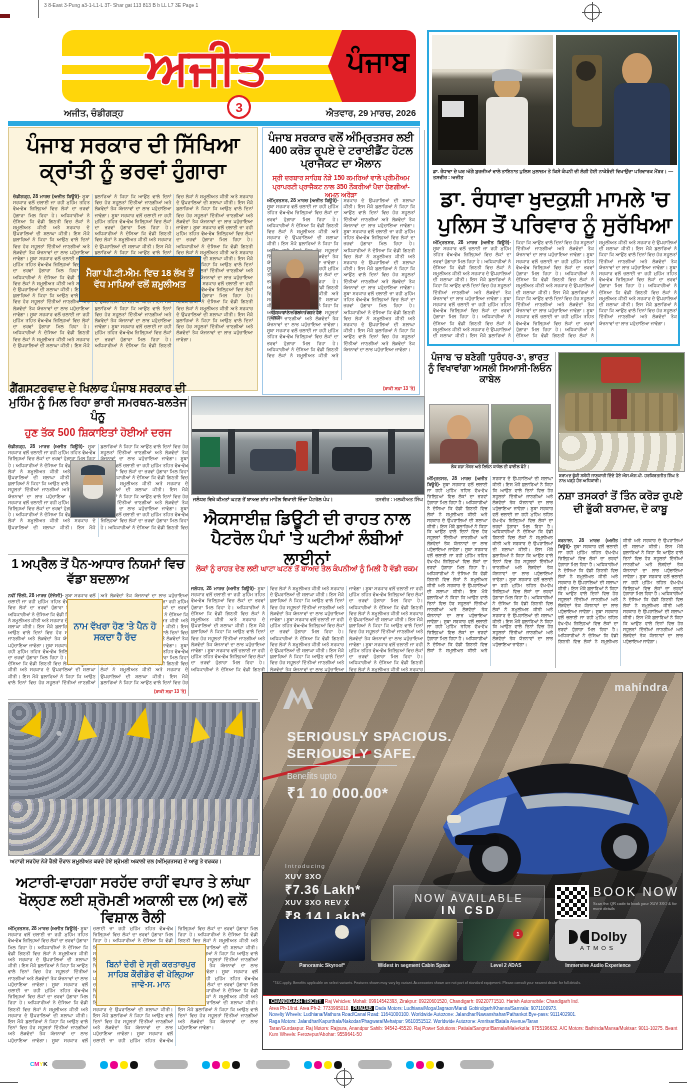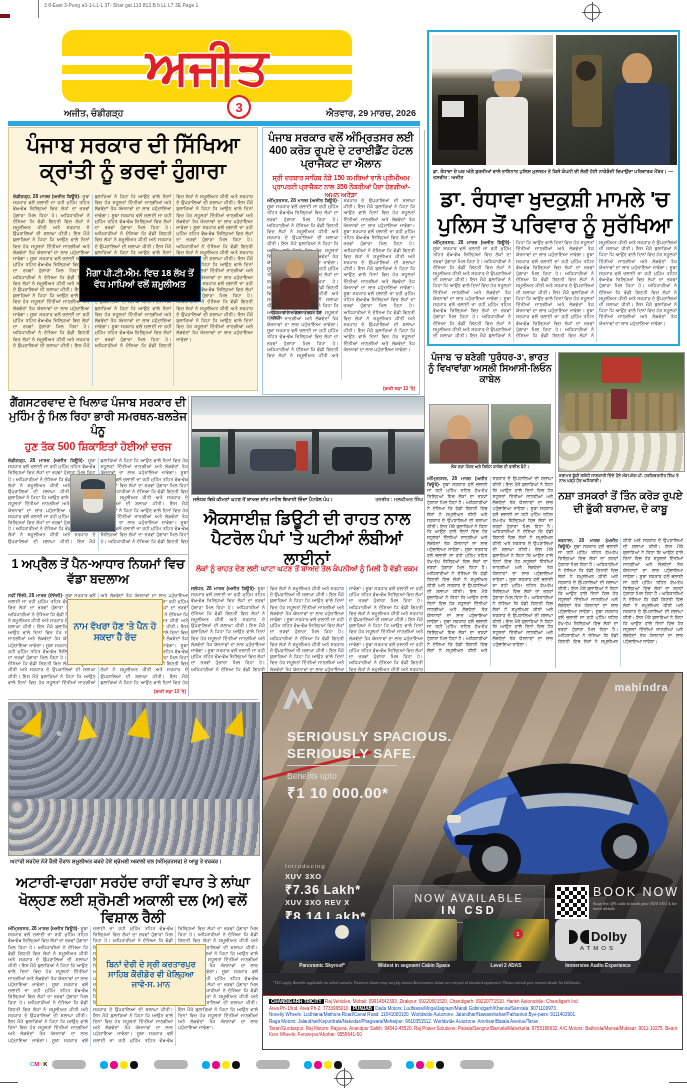--- a/index.html
+++ b/index.html
@@ -41,20 +41,24 @@
   <div class="abs" style="left:38px;top:0;width:1px;height:18px;background:#777;"></div>
   <div class="abs" style="left:0;top:14px;width:10px;height:4px;background:#7a1518;"></div>
   <div class="crosshair" style="left:584px;top:4px;"></div>
 
   <div class="abs" style="left:62px;top:30px;width:290px;height:72px;background:#ffd60a;border-radius:12px;overflow:hidden;">
     <div class="abs" style="left:0;top:26px;width:100%;height:9px;background:#fff;"></div>
     <div class="abs" style="left:0;top:44px;width:100%;height:6px;background:#fff;"></div>
     <div class="abs" style="left:0;top:8px;width:100%;text-align:center;font-size:50px;font-weight:bold;color:#e01f26;
          text-shadow:1px 1px 0 #fff,-1px -1px 0 #fff,1px -1px 0 #fff,-1px 1px 0 #fff;">ਅਜੀਤ</div>
   </div>
+  <div class="abs" style="left:328px;top:30px;width:88px;height:72px;background:#e01f26;border-radius:0 10px 10px 0;
+       clip-path:polygon(16% 0,100% 0,100% 100%,16% 100%,0 50%);">
+    <div class="abs" style="left:12px;top:16px;width:76px;text-align:center;font-size:28px;font-weight:bold;color:#000;">ਪੰਜਾਬ</div>
+  </div>
   <div class="abs" style="left:227px;top:95px;width:20px;height:20px;border:2px solid #e01f26;border-radius:50%;background:#fff;
        display:flex;align-items:center;justify-content:center;font-size:13px;font-weight:bold;color:#e01f26;z-index:5;">3</div>
   <div class="abs" style="left:64px;top:108px;font-size:9px;font-weight:bold;color:#222;">ਅਜੀਤ, ਚੰਡੀਗੜ੍ਹ</div>
   <div class="abs" style="left:282px;top:108px;width:134px;text-align:right;font-size:9px;font-weight:bold;color:#222;">ਐਤਵਾਰ, 29 ਮਾਰਚ, 2026</div>
   <div class="abs rule-b" style="left:8px;top:121px;width:412px;height:5px;"></div>
 
   <div class="abs" style="left:427px;top:30px;width:253px;height:316px;border:2px solid #2aa9e0;box-sizing:border-box;">
     <div class="photo" style="left:3px;top:3px;width:121px;height:130px;
          background:linear-gradient(180deg,#e8e4da 0%,#ded8c8 28%,#6b6658 34%,#3a3930 55%,#22211c 100%);">
       <div class="abs" style="left:0;top:0;width:100%;height:34px;background:linear-gradient(100deg,#f2efe6 60%,#cfc9b8 100%);"></div>
@@ -78,40 +82,40 @@
       <span>ਸੂਬਾ ਸਰਕਾਰ ਵਲੋਂ ਚਲਾਈ ਜਾ ਰਹੀ ਮੁਹਿੰਮ ਤਹਿਤ ਵੱਖ-ਵੱਖ ਜ਼ਿਲ੍ਹਿਆਂ ਵਿਚ ਲੋਕਾਂ ਦਾ ਭਰਵਾਂ ਹੁੰਗਾਰਾ ਮਿਲ ਰਿਹਾ ਹੈ। ਅਧਿਕਾਰੀਆਂ ਨੇ ਦੱਸਿਆ ਕਿ ਵੱਡੀ ਗਿਣਤੀ ਵਿਚ ਲੋਕਾਂ ਨੇ ਸ਼ਮੂਲੀਅਤ ਕੀਤੀ ਅਤੇ ਸਰਕਾਰ ਦੇ ਉਪਰਾਲਿਆਂ ਦੀ ਸ਼ਲਾਘਾ ਕੀਤੀ। ਇਸ ਮੌਕੇ ਬੁਲਾਰਿਆਂ ਨੇ ਕਿਹਾ ਕਿ ਆਉਣ ਵਾਲੇ ਦਿਨਾਂ ਵਿਚ ਹੋਰ ਸਹੂਲਤਾਂ ਦਿੱਤੀਆਂ ਜਾਣਗੀਆਂ ਅਤੇ ਲੋੜਵੰਦਾਂ ਤੱਕ ਯੋਜਨਾਵਾਂ ਦਾ ਲਾਭ ਪਹੁੰਚਾਇਆ ਜਾਵੇਗਾ। ਸੂਬਾ ਸਰਕਾਰ ਵਲੋਂ ਚਲਾਈ ਜਾ ਰਹੀ ਮੁਹਿੰਮ ਤਹਿਤ ਵੱਖ-ਵੱਖ ਜ਼ਿਲ੍ਹਿਆਂ ਵਿਚ ਲੋਕਾਂ ਦਾ ਭਰਵਾਂ ਹੁੰਗਾਰਾ ਮਿਲ ਰਿਹਾ ਹੈ। ਅਧਿਕਾਰੀਆਂ ਨੇ ਦੱਸਿਆ ਕਿ ਵੱਡੀ ਗਿਣਤੀ ਵਿਚ ਲੋਕਾਂ ਨੇ ਸ਼ਮੂਲੀਅਤ ਕੀਤੀ ਅਤੇ ਸਰਕਾਰ ਦੇ ਉਪਰਾਲਿਆਂ ਦੀ ਸ਼ਲਾਘਾ ਕੀਤੀ। ਇਸ ਮੌਕੇ ਬੁਲਾਰਿਆਂ ਨੇ ਕਿਹਾ ਕਿ ਆਉਣ ਵਾਲੇ ਦਿਨਾਂ ਵਿਚ ਹੋਰ ਸਹੂਲਤਾਂ ਦਿੱਤੀਆਂ ਜਾਣਗੀਆਂ ਅਤੇ ਲੋੜਵੰਦਾਂ ਤੱਕ ਯੋਜਨਾਵਾਂ ਦਾ ਲਾਭ ਪਹੁੰਚਾਇਆ ਜਾਵੇਗਾ। ਸੂਬਾ ਸਰਕਾਰ ਵਲੋਂ ਚਲਾਈ ਜਾ ਰਹੀ ਮੁਹਿੰਮ ਤਹਿਤ ਵੱਖ-ਵੱਖ ਜ਼ਿਲ੍ਹਿਆਂ ਵਿਚ ਲੋਕਾਂ ਦਾ ਭਰਵਾਂ ਹੁੰਗਾਰਾ ਮਿਲ ਰਿਹਾ ਹੈ। ਅਧਿਕਾਰੀਆਂ ਨੇ ਦੱਸਿਆ ਕਿ ਵੱਡੀ ਗਿਣਤੀ ਵਿਚ ਲੋਕਾਂ ਨੇ ਸ਼ਮੂਲੀਅਤ ਕੀਤੀ ਅਤੇ ਸਰਕਾਰ ਦੇ ਉਪਰਾਲਿਆਂ ਦੀ ਸ਼ਲਾਘਾ ਕੀਤੀ। ਇਸ ਮੌਕੇ ਬੁਲਾਰਿਆਂ ਨੇ ਕਿਹਾ ਕਿ ਆਉਣ ਵਾਲੇ ਦਿਨਾਂ ਵਿਚ ਹੋਰ ਸਹੂਲਤਾਂ ਦਿੱਤੀਆਂ ਜਾਣਗੀਆਂ ਅਤੇ ਲੋੜਵੰਦਾਂ ਤੱਕ ਯੋਜਨਾਵਾਂ ਦਾ ਲਾਭ ਪਹੁੰਚਾਇਆ ਜਾਵੇਗਾ। ਸੂਬਾ ਸਰਕਾਰ ਵਲੋਂ ਚਲਾਈ ਜਾ ਰਹੀ ਮੁਹਿੰਮ ਤਹਿਤ ਵੱਖ-ਵੱਖ ਜ਼ਿਲ੍ਹਿਆਂ ਵਿਚ ਲੋਕਾਂ ਦਾ ਭਰਵਾਂ ਹੁੰਗਾਰਾ ਮਿਲ ਰਿਹਾ ਹੈ। ਅਧਿਕਾਰੀਆਂ ਨੇ ਦੱਸਿਆ ਕਿ ਵੱਡੀ ਗਿਣਤੀ ਵਿਚ ਲੋਕਾਂ ਨੇ ਸ਼ਮੂਲੀਅਤ ਕੀਤੀ ਅਤੇ ਸਰਕਾਰ ਦੇ ਉਪਰਾਲਿਆਂ ਦੀ ਸ਼ਲਾਘਾ ਕੀਤੀ। ਇਸ ਮੌਕੇ ਬੁਲਾਰਿਆਂ ਨੇ ਕਿਹਾ ਕਿ ਆਉਣ ਵਾਲੇ ਦਿਨਾਂ ਵਿਚ ਹੋਰ ਸਹੂਲਤਾਂ ਦਿੱਤੀਆਂ ਜਾਣਗੀਆਂ ਅਤੇ ਲੋੜਵੰਦਾਂ ਤੱਕ ਯੋਜਨਾਵਾਂ ਦਾ ਲਾਭ ਪਹੁੰਚਾਇਆ ਜਾਵੇਗਾ। ਸੂਬਾ ਸਰਕਾਰ ਵਲੋਂ ਚਲਾਈ ਜਾ ਰਹੀ ਮੁਹਿੰਮ ਤਹਿਤ ਵੱਖ-ਵੱਖ ਜ਼ਿਲ੍ਹਿਆਂ ਵਿਚ ਲੋਕਾਂ ਦਾ ਭਰਵਾਂ ਹੁੰਗਾਰਾ ਮਿਲ ਰਿਹਾ ਹੈ। ਅਧਿਕਾਰੀਆਂ ਨੇ ਦੱਸਿਆ ਕਿ ਵੱਡੀ ਗਿਣਤੀ ਵਿਚ ਲੋਕਾਂ ਨੇ ਸ਼ਮੂਲੀਅਤ ਕੀਤੀ ਅਤੇ ਸਰਕਾਰ ਦੇ ਉਪਰਾਲਿਆਂ ਦੀ ਸ਼ਲਾਘਾ ਕੀਤੀ। ਇਸ ਮੌਕੇ ਬੁਲਾਰਿਆਂ ਨੇ ਕਿਹਾ ਕਿ ਆਉਣ ਵਾਲੇ ਦਿਨਾਂ ਵਿਚ ਹੋਰ ਸਹੂਲਤਾਂ ਦਿੱਤੀਆਂ ਜਾਣਗੀਆਂ ਅਤੇ ਲੋੜਵੰਦਾਂ ਤੱਕ ਯੋਜਨਾਵਾਂ ਦਾ ਲਾਭ ਪਹੁੰਚਾਇਆ ਜਾਵੇਗਾ।</span>
     </div>
   </div>
 
   <div class="abs" style="left:8px;top:127px;width:250px;height:264px;background:#fcf4dd;border:1px solid #ddc98f;box-sizing:border-box;">
     <div class="abs hl" style="left:3px;top:4px;width:242px;font-size:21.5px;">ਪੰਜਾਬ ਸਰਕਾਰ ਦੀ ਸਿੱਖਿਆ ਕ੍ਰਾਂਤੀ ਨੂੰ ਭਰਵਾਂ ਹੁੰਗਾਰਾ</div>
     <div class="abs bt" style="left:4px;top:66px;width:240px;height:192px;column-count:3;">
       <span class="dl">ਚੰਡੀਗੜ੍ਹ, 28 ਮਾਰਚ (ਅਜੀਤ ਬਿਊਰੋ)-</span>
       <span>ਸੂਬਾ ਸਰਕਾਰ ਵਲੋਂ ਚਲਾਈ ਜਾ ਰਹੀ ਮੁਹਿੰਮ ਤਹਿਤ ਵੱਖ-ਵੱਖ ਜ਼ਿਲ੍ਹਿਆਂ ਵਿਚ ਲੋਕਾਂ ਦਾ ਭਰਵਾਂ ਹੁੰਗਾਰਾ ਮਿਲ ਰਿਹਾ ਹੈ। ਅਧਿਕਾਰੀਆਂ ਨੇ ਦੱਸਿਆ ਕਿ ਵੱਡੀ ਗਿਣਤੀ ਵਿਚ ਲੋਕਾਂ ਨੇ ਸ਼ਮੂਲੀਅਤ ਕੀਤੀ ਅਤੇ ਸਰਕਾਰ ਦੇ ਉਪਰਾਲਿਆਂ ਦੀ ਸ਼ਲਾਘਾ ਕੀਤੀ। ਇਸ ਮੌਕੇ ਬੁਲਾਰਿਆਂ ਨੇ ਕਿਹਾ ਕਿ ਆਉਣ ਵਾਲੇ ਦਿਨਾਂ ਵਿਚ ਹੋਰ ਸਹੂਲਤਾਂ ਦਿੱਤੀਆਂ ਜਾਣਗੀਆਂ ਅਤੇ ਲੋੜਵੰਦਾਂ ਤੱਕ ਯੋਜਨਾਵਾਂ ਦਾ ਲਾਭ ਪਹੁੰਚਾਇਆ ਜਾਵੇਗਾ। ਸੂਬਾ ਸਰਕਾਰ ਵਲੋਂ ਚਲਾਈ ਜਾ ਰਹੀ ਮੁਹਿੰਮ ਤਹਿਤ ਵੱਖ-ਵੱਖ ਜ਼ਿਲ੍ਹਿਆਂ ਵਿਚ ਲੋਕਾਂ ਦਾ ਭਰਵਾਂ ਹੁੰਗਾਰਾ ਮਿਲ ਰਿਹਾ ਹੈ। ਅਧਿਕਾਰੀਆਂ ਨੇ ਦੱਸਿਆ ਕਿ ਵੱਡੀ ਗਿਣਤੀ ਵਿਚ ਲੋਕਾਂ ਨੇ ਸ਼ਮੂਲੀਅਤ ਕੀਤੀ ਅਤੇ ਸਰਕਾਰ ਦੇ ਉਪਰਾਲਿਆਂ ਦੀ ਸ਼ਲਾਘਾ ਕੀਤੀ। ਇਸ ਮੌਕੇ ਬੁਲਾਰਿਆਂ ਨੇ ਕਿਹਾ ਕਿ ਆਉਣ ਵਾਲੇ ਦਿਨਾਂ ਵਿਚ ਹੋਰ ਸਹੂਲਤਾਂ ਦਿੱਤੀਆਂ ਜਾਣਗੀਆਂ ਅਤੇ ਲੋੜਵੰਦਾਂ ਤੱਕ ਯੋਜਨਾਵਾਂ ਦਾ ਲਾਭ ਪਹੁੰਚਾਇਆ ਜਾਵੇਗਾ। ਸੂਬਾ ਸਰਕਾਰ ਵਲੋਂ ਚਲਾਈ ਜਾ ਰਹੀ ਮੁਹਿੰਮ ਤਹਿਤ ਵੱਖ-ਵੱਖ ਜ਼ਿਲ੍ਹਿਆਂ ਵਿਚ ਲੋਕਾਂ ਦਾ ਭਰਵਾਂ ਹੁੰਗਾਰਾ ਮਿਲ ਰਿਹਾ ਹੈ। ਅਧਿਕਾਰੀਆਂ ਨੇ ਦੱਸਿਆ ਕਿ ਵੱਡੀ ਗਿਣਤੀ ਵਿਚ ਲੋਕਾਂ ਨੇ ਸ਼ਮੂਲੀਅਤ ਕੀਤੀ ਅਤੇ ਸਰਕਾਰ ਦੇ ਉਪਰਾਲਿਆਂ ਦੀ ਸ਼ਲਾਘਾ ਕੀਤੀ। ਇਸ ਮੌਕੇ ਬੁਲਾਰਿਆਂ ਨੇ ਕਿਹਾ ਕਿ ਆਉਣ ਵਾਲੇ ਦਿਨਾਂ ਵਿਚ ਹੋਰ ਸਹੂਲਤਾਂ ਦਿੱਤੀਆਂ ਜਾਣਗੀਆਂ ਅਤੇ ਲੋੜਵੰਦਾਂ ਤੱਕ ਯੋਜਨਾਵਾਂ ਦਾ ਲਾਭ ਪਹੁੰਚਾਇਆ ਜਾਵੇਗਾ। ਸੂਬਾ ਸਰਕਾਰ ਵਲੋਂ ਚਲਾਈ ਜਾ ਰਹੀ ਮੁਹਿੰਮ ਤਹਿਤ ਵੱਖ-ਵੱਖ ਜ਼ਿਲ੍ਹਿਆਂ ਵਿਚ ਲੋਕਾਂ ਦਾ ਭਰਵਾਂ ਹੁੰਗਾਰਾ ਮਿਲ ਰਿਹਾ ਹੈ। ਅਧਿਕਾਰੀਆਂ ਨੇ ਦੱਸਿਆ ਕਿ ਵੱਡੀ ਗਿਣਤੀ ਵਿਚ ਲੋਕਾਂ ਨੇ ਸ਼ਮੂਲੀਅਤ ਕੀਤੀ ਅਤੇ ਸਰਕਾਰ ਦੇ ਉਪਰਾਲਿਆਂ ਦੀ ਸ਼ਲਾਘਾ ਕੀਤੀ। ਇਸ ਮੌਕੇ ਬੁਲਾਰਿਆਂ ਨੇ ਕਿਹਾ ਕਿ ਆਉਣ ਵਾਲੇ ਦਿਨਾਂ ਵਿਚ ਹੋਰ ਸਹੂਲਤਾਂ ਦਿੱਤੀਆਂ ਜਾਣਗੀਆਂ ਅਤੇ ਲੋੜਵੰਦਾਂ ਤੱਕ ਯੋਜਨਾਵਾਂ ਦਾ ਲਾਭ ਪਹੁੰਚਾਇਆ ਜਾਵੇਗਾ। ਸੂਬਾ ਸਰਕਾਰ ਵਲੋਂ ਚਲਾਈ ਜਾ ਰਹੀ ਮੁਹਿੰਮ ਤਹਿਤ ਵੱਖ-ਵੱਖ ਜ਼ਿਲ੍ਹਿਆਂ ਵਿਚ ਲੋਕਾਂ ਦਾ ਭਰਵਾਂ ਹੁੰਗਾਰਾ ਮਿਲ ਰਿਹਾ ਹੈ। ਅਧਿਕਾਰੀਆਂ ਨੇ ਦੱਸਿਆ ਕਿ ਵੱਡੀ ਗਿਣਤੀ ਵਿਚ ਲੋਕਾਂ ਨੇ ਸ਼ਮੂਲੀਅਤ ਕੀਤੀ ਅਤੇ ਸਰਕਾਰ ਦੇ ਉਪਰਾਲਿਆਂ ਦੀ ਸ਼ਲਾਘਾ ਕੀਤੀ। ਇਸ ਮੌਕੇ ਬੁਲਾਰਿਆਂ ਨੇ ਕਿਹਾ ਕਿ ਆਉਣ ਵਾਲੇ ਦਿਨਾਂ ਵਿਚ ਹੋਰ ਸਹੂਲਤਾਂ ਦਿੱਤੀਆਂ ਜਾਣਗੀਆਂ ਅਤੇ ਲੋੜਵੰਦਾਂ ਤੱਕ ਯੋਜਨਾਵਾਂ ਦਾ ਲਾਭ ਪਹੁੰਚਾਇਆ ਜਾਵੇਗਾ। ਸੂਬਾ ਸਰਕਾਰ ਵਲੋਂ ਚਲਾਈ ਜਾ ਰਹੀ ਮੁਹਿੰਮ ਤਹਿਤ ਵੱਖ-ਵੱਖ ਜ਼ਿਲ੍ਹਿਆਂ ਵਿਚ ਲੋਕਾਂ ਦਾ ਭਰਵਾਂ ਹੁੰਗਾਰਾ ਮਿਲ ਰਿਹਾ ਹੈ। ਅਧਿਕਾਰੀਆਂ ਨੇ ਦੱਸਿਆ ਕਿ ਵੱਡੀ ਗਿਣਤੀ ਵਿਚ ਲੋਕਾਂ ਨੇ ਸ਼ਮੂਲੀਅਤ ਕੀਤੀ ਅਤੇ ਸਰਕਾਰ ਦੇ ਉਪਰਾਲਿਆਂ ਦੀ ਸ਼ਲਾਘਾ ਕੀਤੀ। ਇਸ ਮੌਕੇ ਬੁਲਾਰਿਆਂ ਨੇ ਕਿਹਾ ਕਿ ਆਉਣ ਵਾਲੇ ਦਿਨਾਂ ਵਿਚ ਹੋਰ ਸਹੂਲਤਾਂ ਦਿੱਤੀਆਂ ਜਾਣਗੀਆਂ ਅਤੇ ਲੋੜਵੰਦਾਂ ਤੱਕ ਯੋਜਨਾਵਾਂ ਦਾ ਲਾਭ ਪਹੁੰਚਾਇਆ ਜਾਵੇਗਾ। ਸੂਬਾ ਸਰਕਾਰ ਵਲੋਂ ਚਲਾਈ ਜਾ ਰਹੀ ਮੁਹਿੰਮ ਤਹਿਤ ਵੱਖ-ਵੱਖ ਜ਼ਿਲ੍ਹਿਆਂ ਵਿਚ ਲੋਕਾਂ ਦਾ ਭਰਵਾਂ ਹੁੰਗਾਰਾ ਮਿਲ ਰਿਹਾ ਹੈ। ਅਧਿਕਾਰੀਆਂ ਨੇ ਦੱਸਿਆ ਕਿ ਵੱਡੀ ਗਿਣਤੀ ਵਿਚ ਲੋਕਾਂ ਨੇ ਸ਼ਮੂਲੀਅਤ ਕੀਤੀ ਅਤੇ ਸਰਕਾਰ ਦੇ ਉਪਰਾਲਿਆਂ ਦੀ ਸ਼ਲਾਘਾ ਕੀਤੀ। ਇਸ ਮੌਕੇ ਬੁਲਾਰਿਆਂ ਨੇ ਕਿਹਾ ਕਿ ਆਉਣ ਵਾਲੇ ਦਿਨਾਂ ਵਿਚ ਹੋਰ ਸਹੂਲਤਾਂ ਦਿੱਤੀਆਂ ਜਾਣਗੀਆਂ ਅਤੇ ਲੋੜਵੰਦਾਂ ਤੱਕ ਯੋਜਨਾਵਾਂ ਦਾ ਲਾਭ ਪਹੁੰਚਾਇਆ ਜਾਵੇਗਾ। ਸੂਬਾ ਸਰਕਾਰ ਵਲੋਂ ਚਲਾਈ ਜਾ ਰਹੀ ਮੁਹਿੰਮ ਤਹਿਤ ਵੱਖ-ਵੱਖ ਜ਼ਿਲ੍ਹਿਆਂ ਵਿਚ ਲੋਕਾਂ ਦਾ ਭਰਵਾਂ ਹੁੰਗਾਰਾ ਮਿਲ ਰਿਹਾ ਹੈ। ਅਧਿਕਾਰੀਆਂ ਨੇ ਦੱਸਿਆ ਕਿ ਵੱਡੀ ਗਿਣਤੀ ਵਿਚ ਲੋਕਾਂ ਨੇ ਸ਼ਮੂਲੀਅਤ ਕੀਤੀ ਅਤੇ ਸਰਕਾਰ ਦੇ ਉਪਰਾਲਿਆਂ ਦੀ ਸ਼ਲਾਘਾ ਕੀਤੀ। ਇਸ ਮੌਕੇ ਬੁਲਾਰਿਆਂ ਨੇ ਕਿਹਾ ਕਿ ਆਉਣ ਵਾਲੇ ਦਿਨਾਂ ਵਿਚ ਹੋਰ ਸਹੂਲਤਾਂ ਦਿੱਤੀਆਂ ਜਾਣਗੀਆਂ ਅਤੇ ਲੋੜਵੰਦਾਂ ਤੱਕ ਯੋਜਨਾਵਾਂ ਦਾ ਲਾਭ ਪਹੁੰਚਾਇਆ ਜਾਵੇਗਾ।</span>
     </div>
-    <div class="abs" style="left:70px;top:128px;width:122px;height:46px;background:#000000;border:1px solid #1b5d94;color:#fff;
+    <div class="abs" style="left:70px;top:128px;width:122px;height:46px;background:#a16207;border:1px solid #1b5d94;color:#fff;
          font-weight:bold;font-size:9px;text-align:center;display:flex;align-items:center;justify-content:center;line-height:1.25;padding:2px;box-sizing:border-box;">ਮੈਗਾ ਪੀ.ਟੀ.ਐਮ. ਵਿਚ 18 ਲੱਖ ਤੋਂ ਵੱਧ ਮਾਪਿਆਂ ਵਲੋਂ ਸ਼ਮੂਲੀਅਤ</div>
   </div>
 
   <div class="abs" style="left:262px;top:127px;width:158px;height:268px;border:1px solid #9fc8e8;box-sizing:border-box;">
     <div class="abs hl" style="left:3px;top:3px;width:150px;font-size:10.8px;">ਪੰਜਾਬ ਸਰਕਾਰ ਵਲੋਂ ਅੰਮ੍ਰਿਤਸਰ ਲਈ 400 ਕਰੋੜ ਰੁਪਏ ਦੇ ਟਰਾਈਡੈਂਟ ਹੋਟਲ ਪ੍ਰਾਜੈਕਟ ਦਾ ਐਲਾਨ</div>
     <div class="abs subhead" style="left:4px;top:46px;width:148px;font-size:6.6px;">ਸ੍ਰੀ ਦਰਬਾਰ ਸਾਹਿਬ ਨੇੜੇ 150 ਕਮਰਿਆਂ ਵਾਲੇ ਪ੍ਰੀਮੀਅਮ ਪ੍ਰਾਪਰਟੀ ਪ੍ਰਾਜੈਕਟ ਨਾਲ 350 ਨੌਕਰੀਆਂ ਪੈਦਾ ਹੋਣਗੀਆਂ-ਅਮਨ ਅਰੋੜਾ</div>
     <div class="abs bt" style="left:4px;top:70px;width:148px;height:182px;column-count:2;">
       <span class="dl">ਅੰਮ੍ਰਿਤਸਰ, 28 ਮਾਰਚ (ਅਜੀਤ ਬਿਊਰੋ)-</span>
       <span>ਸੂਬਾ ਸਰਕਾਰ ਵਲੋਂ ਚਲਾਈ ਜਾ ਰਹੀ ਮੁਹਿੰਮ ਤਹਿਤ ਵੱਖ-ਵੱਖ ਜ਼ਿਲ੍ਹਿਆਂ ਵਿਚ ਲੋਕਾਂ ਦਾ ਭਰਵਾਂ ਹੁੰਗਾਰਾ ਮਿਲ ਰਿਹਾ ਹੈ। ਅਧਿਕਾਰੀਆਂ ਨੇ ਦੱਸਿਆ ਕਿ ਵੱਡੀ ਗਿਣਤੀ ਵਿਚ ਲੋਕਾਂ ਨੇ ਸ਼ਮੂਲੀਅਤ ਕੀਤੀ ਅਤੇ ਸਰਕਾਰ ਦੇ ਉਪਰਾਲਿਆਂ ਦੀ ਸ਼ਲਾਘਾ ਕੀਤੀ। ਇਸ ਮੌਕੇ ਬੁਲਾਰਿਆਂ ਨੇ ਕਿਹਾ ਕਿ ਆਉਣ ਵਾਲੇ ਦਿਨਾਂ ਵਿਚ ਹੋਰ ਸਹੂਲਤਾਂ ਦਿੱਤੀਆਂ ਜਾਣਗੀਆਂ ਅਤੇ ਲੋੜਵੰਦਾਂ ਤੱਕ ਯੋਜਨਾਵਾਂ ਦਾ ਲਾਭ ਪਹੁੰਚਾਇਆ ਜਾਵੇਗਾ। ਸੂਬਾ ਸਰਕਾਰ ਵਲੋਂ ਚਲਾਈ ਜਾ ਰਹੀ ਮੁਹਿੰਮ ਤਹਿਤ ਵੱਖ-ਵੱਖ ਜ਼ਿਲ੍ਹਿਆਂ ਵਿਚ ਲੋਕਾਂ ਦਾ ਭਰਵਾਂ ਹੁੰਗਾਰਾ ਮਿਲ ਰਿਹਾ ਹੈ। ਅਧਿਕਾਰੀਆਂ ਨੇ ਦੱਸਿਆ ਕਿ ਵੱਡੀ ਗਿਣਤੀ ਵਿਚ ਲੋਕਾਂ ਨੇ ਸ਼ਮੂਲੀਅਤ ਕੀਤੀ ਅਤੇ ਸਰਕਾਰ ਦੇ ਉਪਰਾਲਿਆਂ ਦੀ ਸ਼ਲਾਘਾ ਕੀਤੀ। ਇਸ ਮੌਕੇ ਬੁਲਾਰਿਆਂ ਨੇ ਕਿਹਾ ਕਿ ਆਉਣ ਵਾਲੇ ਦਿਨਾਂ ਵਿਚ ਹੋਰ ਸਹੂਲਤਾਂ ਦਿੱਤੀਆਂ ਜਾਣਗੀਆਂ ਅਤੇ ਲੋੜਵੰਦਾਂ ਤੱਕ ਯੋਜਨਾਵਾਂ ਦਾ ਲਾਭ ਪਹੁੰਚਾਇਆ ਜਾਵੇਗਾ। ਸੂਬਾ ਸਰਕਾਰ ਵਲੋਂ ਚਲਾਈ ਜਾ ਰਹੀ ਮੁਹਿੰਮ ਤਹਿਤ ਵੱਖ-ਵੱਖ ਜ਼ਿਲ੍ਹਿਆਂ ਵਿਚ ਲੋਕਾਂ ਦਾ ਭਰਵਾਂ ਹੁੰਗਾਰਾ ਮਿਲ ਰਿਹਾ ਹੈ। ਅਧਿਕਾਰੀਆਂ ਨੇ ਦੱਸਿਆ ਕਿ ਵੱਡੀ ਗਿਣਤੀ ਵਿਚ ਲੋਕਾਂ ਨੇ ਸ਼ਮੂਲੀਅਤ ਕੀਤੀ ਅਤੇ ਸਰਕਾਰ ਦੇ ਉਪਰਾਲਿਆਂ ਦੀ ਸ਼ਲਾਘਾ ਕੀਤੀ। ਇਸ ਮੌਕੇ ਬੁਲਾਰਿਆਂ ਨੇ ਕਿਹਾ ਕਿ ਆਉਣ ਵਾਲੇ ਦਿਨਾਂ ਵਿਚ ਹੋਰ ਸਹੂਲਤਾਂ ਦਿੱਤੀਆਂ ਜਾਣਗੀਆਂ ਅਤੇ ਲੋੜਵੰਦਾਂ ਤੱਕ ਯੋਜਨਾਵਾਂ ਦਾ ਲਾਭ ਪਹੁੰਚਾਇਆ ਜਾਵੇਗਾ। ਸੂਬਾ ਸਰਕਾਰ ਵਲੋਂ ਚਲਾਈ ਜਾ ਰਹੀ ਮੁਹਿੰਮ ਤਹਿਤ ਵੱਖ-ਵੱਖ ਜ਼ਿਲ੍ਹਿਆਂ ਵਿਚ ਲੋਕਾਂ ਦਾ ਭਰਵਾਂ ਹੁੰਗਾਰਾ ਮਿਲ ਰਿਹਾ ਹੈ। ਅਧਿਕਾਰੀਆਂ ਨੇ ਦੱਸਿਆ ਕਿ ਵੱਡੀ ਗਿਣਤੀ ਵਿਚ ਲੋਕਾਂ ਨੇ ਸ਼ਮੂਲੀਅਤ ਕੀਤੀ ਅਤੇ ਸਰਕਾਰ ਦੇ ਉਪਰਾਲਿਆਂ ਦੀ ਸ਼ਲਾਘਾ ਕੀਤੀ। ਇਸ ਮੌਕੇ ਬੁਲਾਰਿਆਂ ਨੇ ਕਿਹਾ ਕਿ ਆਉਣ ਵਾਲੇ ਦਿਨਾਂ ਵਿਚ ਹੋਰ ਸਹੂਲਤਾਂ ਦਿੱਤੀਆਂ ਜਾਣਗੀਆਂ ਅਤੇ ਲੋੜਵੰਦਾਂ ਤੱਕ ਯੋਜਨਾਵਾਂ ਦਾ ਲਾਭ ਪਹੁੰਚਾਇਆ ਜਾਵੇਗਾ। ਸੂਬਾ ਸਰਕਾਰ ਵਲੋਂ ਚਲਾਈ ਜਾ ਰਹੀ ਮੁਹਿੰਮ ਤਹਿਤ ਵੱਖ-ਵੱਖ ਜ਼ਿਲ੍ਹਿਆਂ ਵਿਚ ਲੋਕਾਂ ਦਾ ਭਰਵਾਂ ਹੁੰਗਾਰਾ ਮਿਲ ਰਿਹਾ ਹੈ। ਅਧਿਕਾਰੀਆਂ ਨੇ ਦੱਸਿਆ ਕਿ ਵੱਡੀ ਗਿਣਤੀ ਵਿਚ ਲੋਕਾਂ ਨੇ ਸ਼ਮੂਲੀਅਤ ਕੀਤੀ ਅਤੇ ਸਰਕਾਰ ਦੇ ਉਪਰਾਲਿਆਂ ਦੀ ਸ਼ਲਾਘਾ ਕੀਤੀ। ਇਸ ਮੌਕੇ ਬੁਲਾਰਿਆਂ ਨੇ ਕਿਹਾ ਕਿ ਆਉਣ ਵਾਲੇ ਦਿਨਾਂ ਵਿਚ ਹੋਰ ਸਹੂਲਤਾਂ ਦਿੱਤੀਆਂ ਜਾਣਗੀਆਂ ਅਤੇ ਲੋੜਵੰਦਾਂ ਤੱਕ ਯੋਜਨਾਵਾਂ ਦਾ ਲਾਭ ਪਹੁੰਚਾਇਆ ਜਾਵੇਗਾ।</span>
     </div>
     <div class="photo" style="left:8px;top:122px;width:46px;height:58px;background:linear-gradient(180deg,#b9b3a8 0%,#9b938a 30%,#5e3c33 60%,#4a2e27 100%);border:1px solid #888;">
       <div class="abs" style="left:14px;top:8px;width:18px;height:20px;border-radius:50%;background:#c59a6c;"></div>
       <div class="abs" style="left:8px;top:27px;width:30px;height:31px;background:#5a2f2a;border-radius:6px 6px 0 0;"></div>
     </div>
     <div class="abs cap" style="left:8px;top:182px;width:60px;font-size:4px;">ਪੱਤਰਕਾਰਾਂ ਨਾਲ ਗੱਲਬਾਤ ਕਰਦੇ ਹੋਏ ਮੰਤਰੀ।</div>
     <div class="abs cont" style="right:4px;bottom:3px;width:80px;">(ਬਾਕੀ ਸਫ਼ਾ 13 'ਤੇ)</div>
   </div>
 
-  <div class="abs" style="left:8px;top:396px;width:180px;height:157px;">
+  <div class="abs" style="left:8px;top:382px;width:180px;height:157px;">
     <div class="abs hl" style="left:0;top:0;width:180px;font-size:11.3px;">ਗੈਂਗਸਟਰਵਾਦ ਦੇ ਖਿਲਾਫ ਪੰਜਾਬ ਸਰਕਾਰ ਦੀ ਮੁਹਿੰਮ ਨੂੰ ਮਿਲ ਰਿਹਾ ਭਾਰੀ ਸਮਰਥਨ-ਬਲਤੇਜ ਪੰਨੂ</div>
     <div class="abs subhead" style="left:0;top:44px;width:180px;font-size:10.5px;">ਹੁਣ ਤੱਕ 500 ਸ਼ਿਕਾਇਤਾਂ ਹੋਈਆਂ ਦਰਜ</div>
     <div class="abs bt" style="left:0;top:62px;width:180px;height:93px;column-count:2;">
       <span class="dl">ਚੰਡੀਗੜ੍ਹ, 28 ਮਾਰਚ (ਅਜੀਤ ਬਿਊਰੋ)-</span>
       <span>ਸੂਬਾ ਸਰਕਾਰ ਵਲੋਂ ਚਲਾਈ ਜਾ ਰਹੀ ਮੁਹਿੰਮ ਤਹਿਤ ਵੱਖ-ਵੱਖ ਜ਼ਿਲ੍ਹਿਆਂ ਵਿਚ ਲੋਕਾਂ ਦਾ ਭਰਵਾਂ ਹੁੰਗਾਰਾ ਮਿਲ ਰਿਹਾ ਹੈ। ਅਧਿਕਾਰੀਆਂ ਨੇ ਦੱਸਿਆ ਕਿ ਵੱਡੀ ਗਿਣਤੀ ਵਿਚ ਲੋਕਾਂ ਨੇ ਸ਼ਮੂਲੀਅਤ ਕੀਤੀ ਅਤੇ ਸਰਕਾਰ ਦੇ ਉਪਰਾਲਿਆਂ ਦੀ ਸ਼ਲਾਘਾ ਕੀਤੀ। ਇਸ ਮੌਕੇ ਬੁਲਾਰਿਆਂ ਨੇ ਕਿਹਾ ਕਿ ਆਉਣ ਵਾਲੇ ਦਿਨਾਂ ਵਿਚ ਹੋਰ ਸਹੂਲਤਾਂ ਦਿੱਤੀਆਂ ਜਾਣਗੀਆਂ ਅਤੇ ਲੋੜਵੰਦਾਂ ਤੱਕ ਯੋਜਨਾਵਾਂ ਦਾ ਲਾਭ ਪਹੁੰਚਾਇਆ ਜਾਵੇਗਾ। ਸੂਬਾ ਸਰਕਾਰ ਵਲੋਂ ਚਲਾਈ ਜਾ ਰਹੀ ਮੁਹਿੰਮ ਤਹਿਤ ਵੱਖ-ਵੱਖ ਜ਼ਿਲ੍ਹਿਆਂ ਵਿਚ ਲੋਕਾਂ ਦਾ ਭਰਵਾਂ ਹੁੰਗਾਰਾ ਮਿਲ ਰਿਹਾ ਹੈ। ਅਧਿਕਾਰੀਆਂ ਨੇ ਦੱਸਿਆ ਕਿ ਵੱਡੀ ਗਿਣਤੀ ਵਿਚ ਲੋਕਾਂ ਨੇ ਸ਼ਮੂਲੀਅਤ ਕੀਤੀ ਅਤੇ ਸਰਕਾਰ ਦੇ ਉਪਰਾਲਿਆਂ ਦੀ ਸ਼ਲਾਘਾ ਕੀਤੀ। ਇਸ ਮੌਕੇ ਬੁਲਾਰਿਆਂ ਨੇ ਕਿਹਾ ਕਿ ਆਉਣ ਵਾਲੇ ਦਿਨਾਂ ਵਿਚ ਹੋਰ ਸਹੂਲਤਾਂ ਦਿੱਤੀਆਂ ਜਾਣਗੀਆਂ ਅਤੇ ਲੋੜਵੰਦਾਂ ਤੱਕ ਯੋਜਨਾਵਾਂ ਦਾ ਲਾਭ ਪਹੁੰਚਾਇਆ ਜਾਵੇਗਾ। ਸੂਬਾ ਸਰਕਾਰ ਵਲੋਂ ਚਲਾਈ ਜਾ ਰਹੀ ਮੁਹਿੰਮ ਤਹਿਤ ਵੱਖ-ਵੱਖ ਜ਼ਿਲ੍ਹਿਆਂ ਵਿਚ ਲੋਕਾਂ ਦਾ ਭਰਵਾਂ ਹੁੰਗਾਰਾ ਮਿਲ ਰਿਹਾ ਹੈ। ਅਧਿਕਾਰੀਆਂ ਨੇ ਦੱਸਿਆ ਕਿ ਵੱਡੀ ਗਿਣਤੀ ਵਿਚ ਲੋਕਾਂ ਨੇ ਸ਼ਮੂਲੀਅਤ ਕੀਤੀ ਅਤੇ ਸਰਕਾਰ ਦੇ ਉਪਰਾਲਿਆਂ ਦੀ ਸ਼ਲਾਘਾ ਕੀਤੀ। ਇਸ ਮੌਕੇ ਬੁਲਾਰਿਆਂ ਨੇ ਕਿਹਾ ਕਿ ਆਉਣ ਵਾਲੇ ਦਿਨਾਂ ਵਿਚ ਹੋਰ ਸਹੂਲਤਾਂ ਦਿੱਤੀਆਂ ਜਾਣਗੀਆਂ ਅਤੇ ਲੋੜਵੰਦਾਂ ਤੱਕ ਯੋਜਨਾਵਾਂ ਦਾ ਲਾਭ ਪਹੁੰਚਾਇਆ ਜਾਵੇਗਾ। ਸੂਬਾ ਸਰਕਾਰ ਵਲੋਂ ਚਲਾਈ ਜਾ ਰਹੀ ਮੁਹਿੰਮ ਤਹਿਤ ਵੱਖ-ਵੱਖ ਜ਼ਿਲ੍ਹਿਆਂ ਵਿਚ ਲੋਕਾਂ ਦਾ ਭਰਵਾਂ ਹੁੰਗਾਰਾ ਮਿਲ ਰਿਹਾ ਹੈ। ਅਧਿਕਾਰੀਆਂ ਨੇ ਦੱਸਿਆ ਕਿ ਵੱਡੀ ਗਿਣਤੀ ਵਿਚ ਲੋਕਾਂ ਨੇ ਸ਼ਮੂਲੀਅਤ ਕੀਤੀ ਅਤੇ ਸਰਕਾਰ ਦੇ ਉਪਰਾਲਿਆਂ ਦੀ ਸ਼ਲਾਘਾ ਕੀਤੀ। ਇਸ ਮੌਕੇ ਬੁਲਾਰਿਆਂ ਨੇ ਕਿਹਾ ਕਿ ਆਉਣ ਵਾਲੇ ਦਿਨਾਂ ਵਿਚ ਹੋਰ ਸਹੂਲਤਾਂ ਦਿੱਤੀਆਂ ਜਾਣਗੀਆਂ ਅਤੇ ਲੋੜਵੰਦਾਂ ਤੱਕ ਯੋਜਨਾਵਾਂ ਦਾ ਲਾਭ ਪਹੁੰਚਾਇਆ ਜਾਵੇਗਾ।</span>
     </div>
     <div class="photo" style="left:62px;top:78px;width:44px;height:56px;background:linear-gradient(180deg,#c9c6bf 0%,#a8a49c 40%,#3f4a56 100%);border:1px solid #999;">
       <div class="abs" style="left:12px;top:10px;width:20px;height:22px;border-radius:50%;background:#caa173;"></div>
       <div class="abs" style="left:10px;top:4px;width:24px;height:10px;border-radius:50% 50% 0 0;background:#32404e;"></div>
       <div class="abs" style="left:12px;top:24px;width:20px;height:14px;border-radius:0 0 45% 45%;background:#e7e4dd;"></div>

